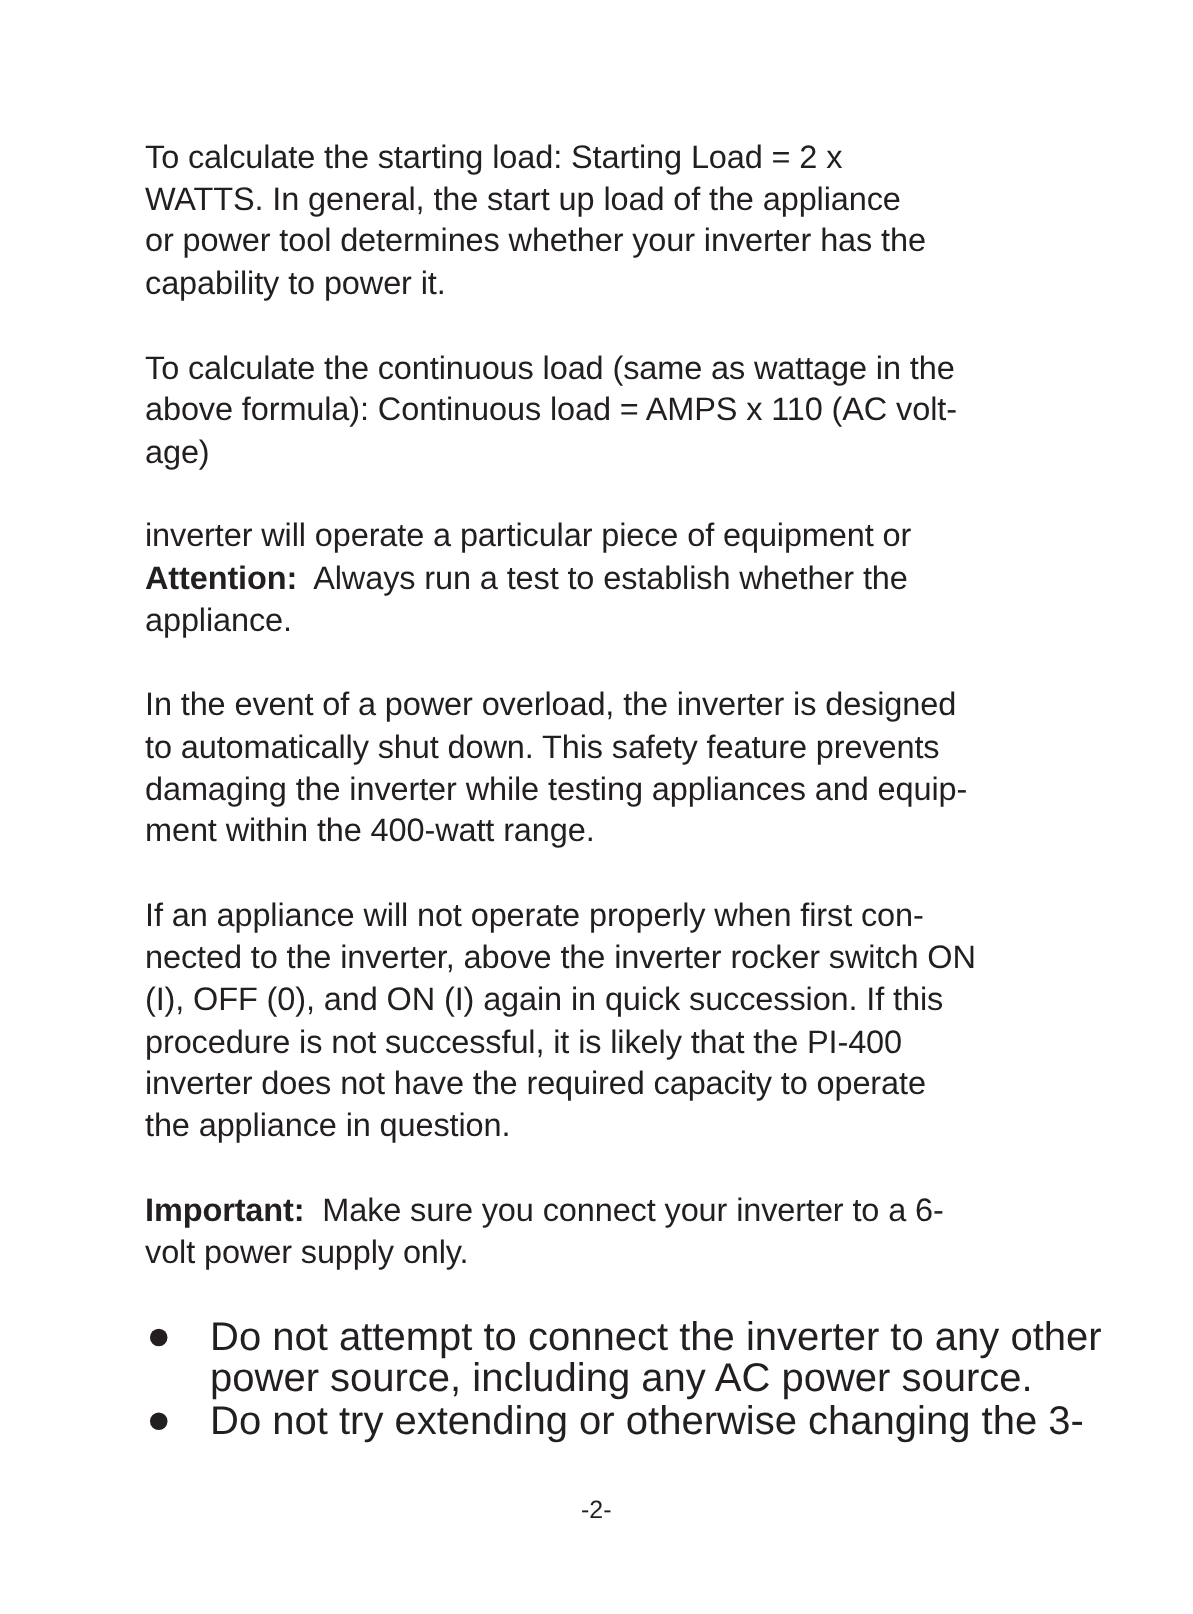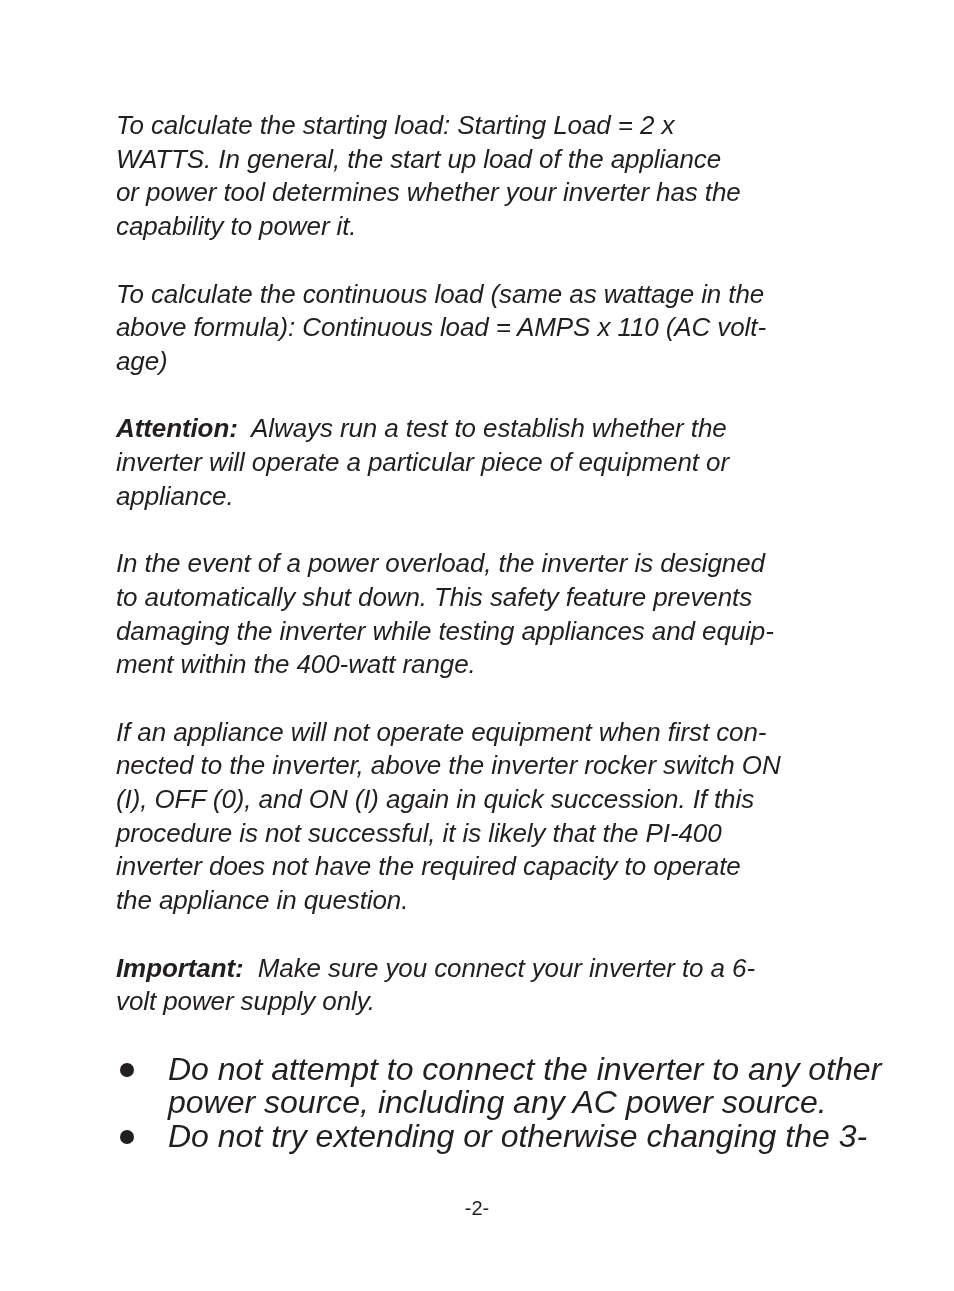--- a/index.html
+++ b/index.html
@@ -1,20 +1,20 @@
 <!DOCTYPE html>
 <html><head>
 <meta charset="utf-8">
 <style>
   html, body { margin:0; padding:0; background:#ffffff; }
   body { width:954px; height:1291px; position:relative; overflow:hidden;
          font-family:"Liberation Sans", sans-serif; color:#231f20; }
   .page { position:absolute; left:116px; top:109px; width:740px; }
   .para { font-size:26px; line-height:33.7px; margin:0 0 33.7px 0; letter-spacing:-0.1px; }
-  .line { display:block; white-space:nowrap;font-style:italic; }
+  .line { display:block; white-space:nowrap; }
   .bold { font-weight:bold; }
   .bullets { list-style:none; margin:0; padding:0; font-size:32px; line-height:33.7px; }
   .bullets li { position:relative; padding-left:52px; }
   .dot { position:absolute; left:4px; top:10px; width:14px; height:14px; border-radius:50%; background:#231f20; }
   .pagenum { position:absolute; left:0; width:954px; top:1197px; text-align:center; font-size:20px; }
 </style>
 </head>
 <body>
 
 <div class="page">
@@ -23,32 +23,32 @@
     <span class="line">WATTS.  In general, the start up load of the appliance</span>
     <span class="line">or power tool determines whether your inverter has the</span>
     <span class="line">capability to power it.</span>
   </p>
   <p class="para">
     <span class="line">To calculate the continuous load (same as wattage in the</span>
     <span class="line">above formula):  Continuous load = AMPS x 110 (AC volt-</span>
     <span class="line">age)</span>
   </p>
   <p class="para">
+    <span class="line">inverter will operate a particular piece of equipment or</span>
     <span class="line"><span class="bold">Attention:</span><span style="white-space:pre">  Always run a test to establish whether the</span></span>
-    <span class="line">inverter will operate a particular piece of equipment or</span>
     <span class="line">appliance.</span>
   </p>
   <p class="para">
     <span class="line">In the event of a power overload, the inverter is designed</span>
     <span class="line">to automatically shut down. This safety feature prevents</span>
     <span class="line">damaging the inverter while testing appliances and equip-</span>
     <span class="line">ment within the 400-watt range.</span>
   </p>
   <p class="para">
-    <span class="line">If an appliance will not operate equipment when first con-</span>
+    <span class="line">If an appliance will not operate properly when first con-</span>
     <span class="line">nected to the inverter, above the inverter rocker switch ON</span>
     <span class="line">(I), OFF (0), and ON (I) again in quick succession. If this</span>
     <span class="line">procedure is not successful, it is likely that the PI-400</span>
     <span class="line">inverter does not have the required capacity to operate</span>
     <span class="line">the appliance in question.</span>
   </p>
   <p class="para">
     <span class="line"><span class="bold">Important:</span><span style="white-space:pre">  Make sure you connect your inverter to a 6-</span></span>
     <span class="line">volt power supply only.</span>
   </p>

